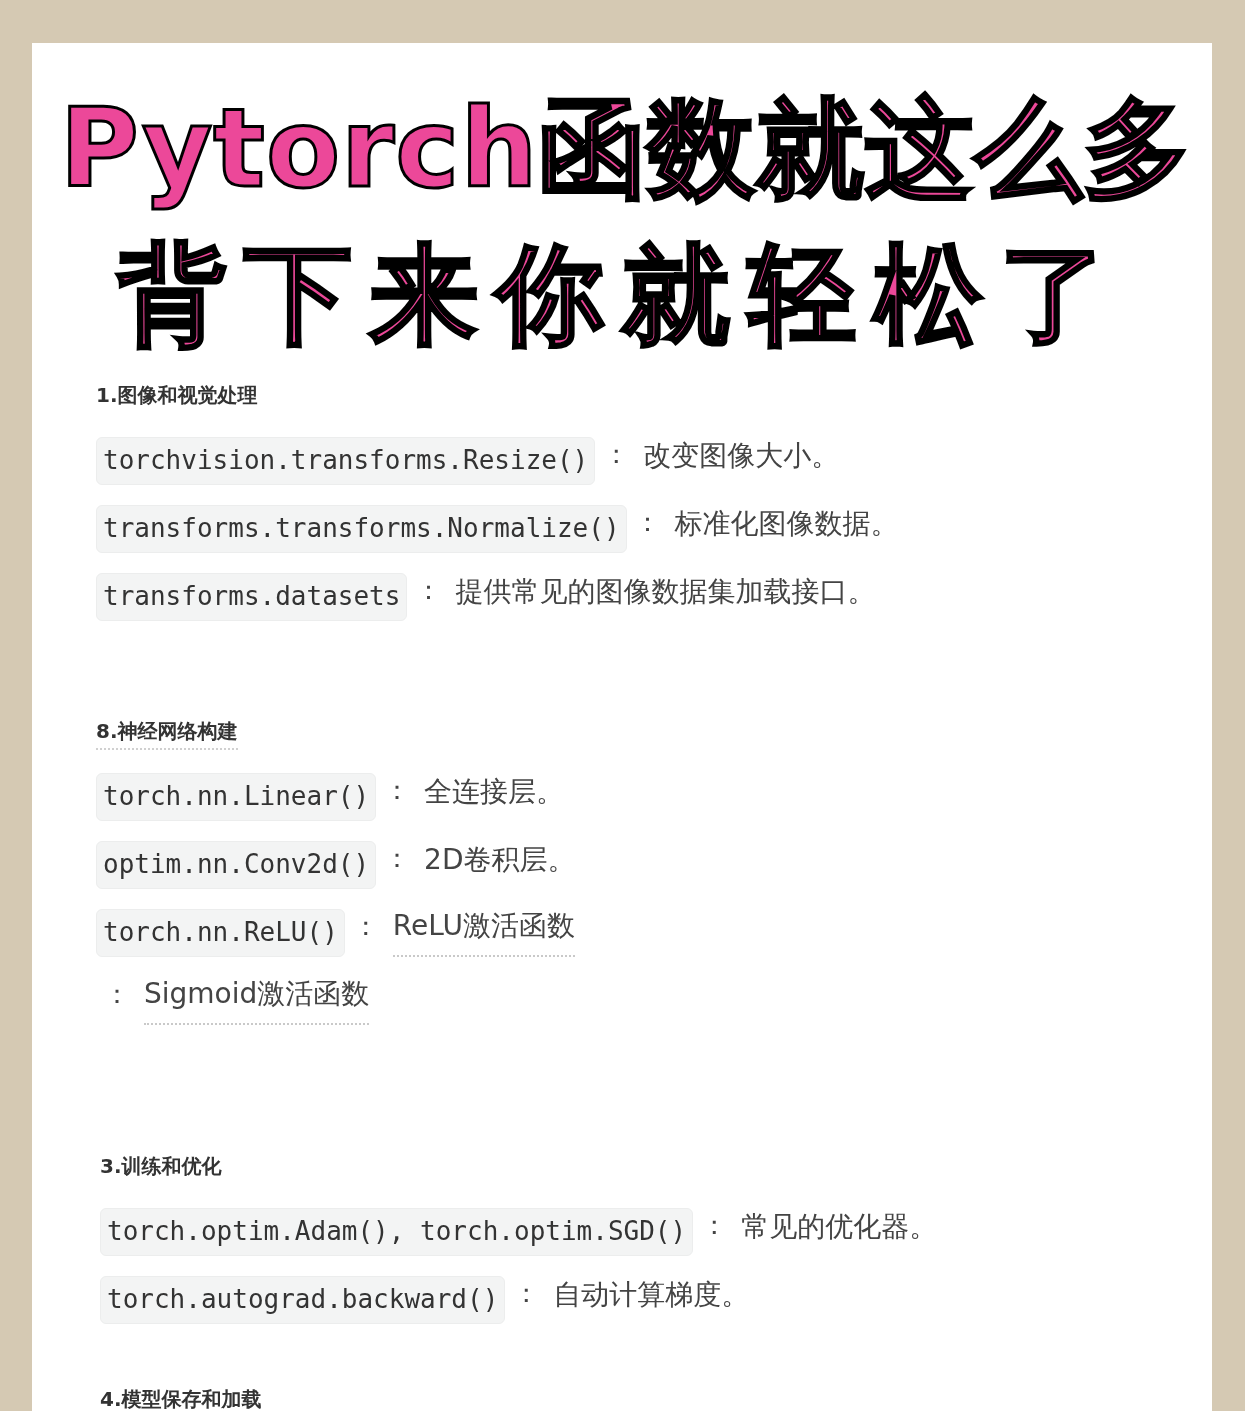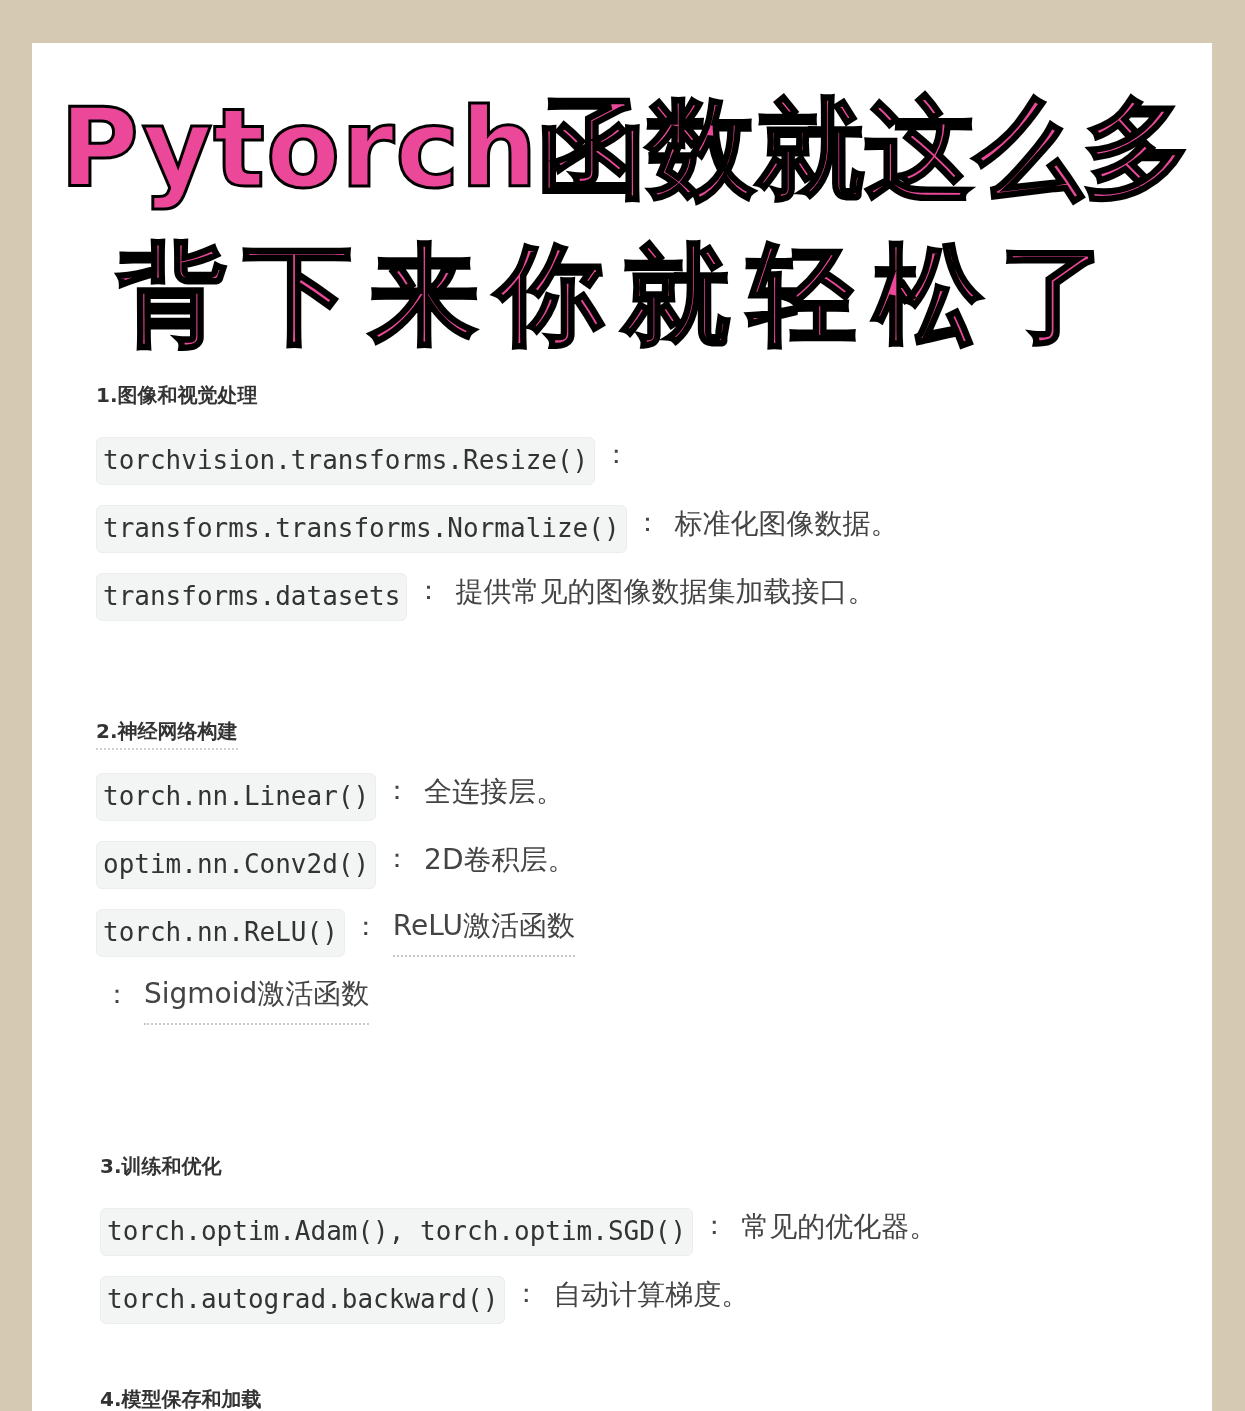--- a/index.html
+++ b/index.html
@@ -61,35 +61,36 @@
 <div class="card">
 
   <div class="title l1">Pytorch函数就这么多</div>
   <div class="title l2">背下来你就轻松了</div>
 
   <div class="section" style="top:332px;">
     <h2>1.图像和视觉处理</h2>
     <div class="item">
       <span class="code">torchvision.transforms.Resize()</span>
       <span class="colon">：</span>
+      <span class="desc">改变图像大小。</span>
     </div>
     <div class="item">
       <span class="code">transforms.transforms.Normalize()</span>
       <span class="colon">：</span>
       <span class="desc">标准化图像数据。</span>
     </div>
     <div class="item">
       <span class="code">transforms.datasets</span>
       <span class="colon">：</span>
       <span class="desc">提供常见的图像数据集加载接口。</span>
     </div>
   </div>
 
   <div class="section" style="top:668px;">
-    <h2><span class="h-dotted">2.神经网络构建</span></h2>
+    <h2><span class="h-dotted">8.神经网络构建</span></h2>
     <div class="item">
       <span class="code">torch.nn.Linear()</span>
       <span class="colon">：</span>
       <span class="desc">全连接层。</span>
     </div>
     <div class="item">
       <span class="code">optim.nn.Conv2d()</span>
       <span class="colon">：</span>
       <span class="desc">2D卷积层。</span>
     </div>

